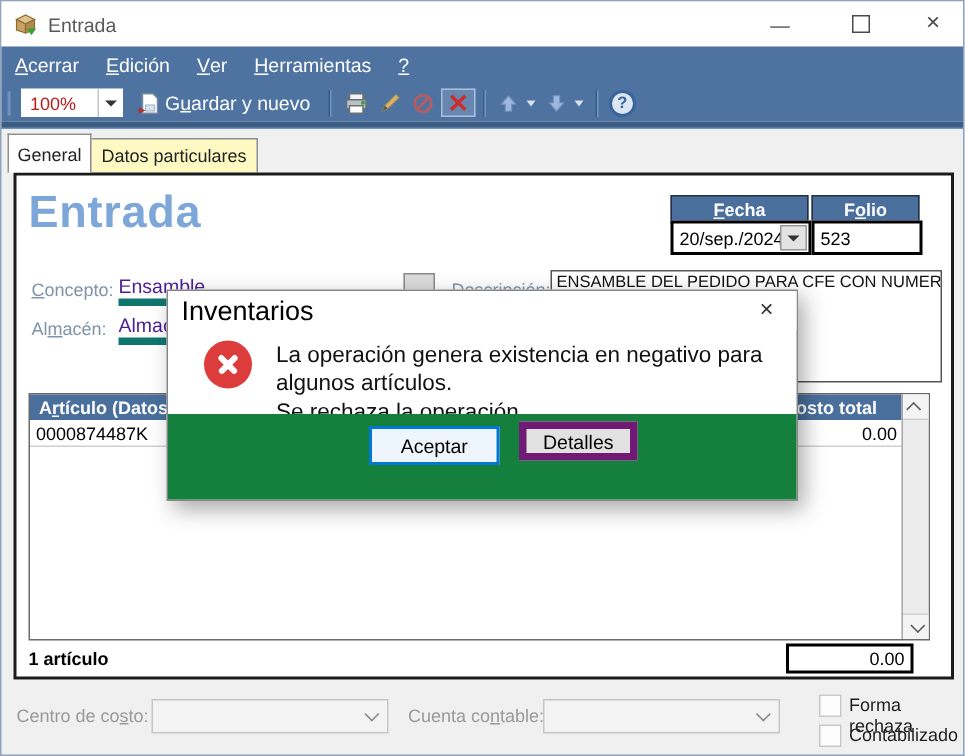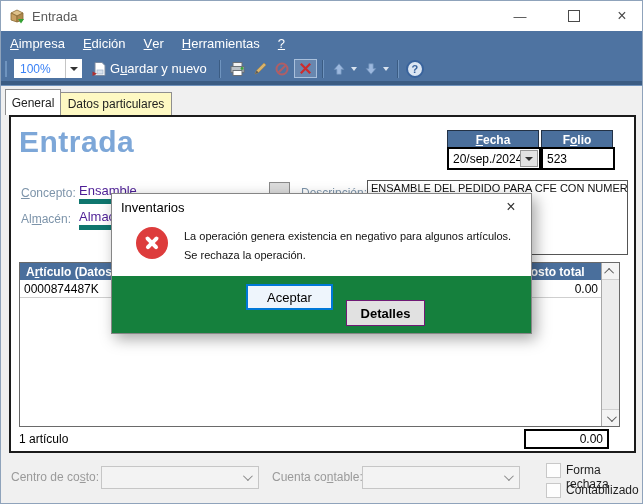--- a/index.html
+++ b/index.html
@@ -16,21 +16,21 @@
   .cap-close{left:600px;font-size:16px;}
   .max-box{width:10px;height:10px;border:1px solid #4a4a4a;}
 
   
   .menubar{position:absolute;left:0;top:30px;right:0;height:25px;background:#4e73a1;display:flex;align-items:center;color:#fff;font-size:13px;}
   .menu-item{padding:0 9px;height:100%;display:flex;align-items:center;white-space:pre;}
   .u{text-decoration:underline;}
   .toolbar{position:absolute;left:0;top:55px;right:0;height:25px;background:#4e73a1;display:flex;align-items:center;color:#fff;font-size:13px;}
   .tstrip{position:absolute;left:0;top:80px;right:0;height:4px;background:#3b5c83;border-bottom:1px solid #7093bd;}
   .grip{width:3px;height:16px;border-left:2px solid #6f94bf;margin:0 4px 0 4px;}
-  .zoom-combo{width:62px;height:19px;background:#fff;color:#3b82f6;display:flex;align-items:center;font-size:12px;padding-left:6px;position:relative;margin-right:6px;}
+  .zoom-combo{width:62px;height:19px;background:#fff;color:#b91c1c;display:flex;align-items:center;font-size:12px;padding-left:6px;position:relative;margin-right:6px;}
   .zoom-combo .dd{position:absolute;right:0;top:0;bottom:0;width:16px;border-left:1px solid #c5c5c5;display:flex;align-items:center;justify-content:center;}
   .tri-down{width:0;height:0;border-left:4px solid transparent;border-right:4px solid transparent;border-top:4px solid #333;}
   .tool-btn{display:flex;align-items:center;padding:2px 3px;}
   .tool-label{margin:0 5px 0 3px;white-space:pre;}
   .sep{width:1px;height:18px;background:#6f94bf;box-shadow:-1px 0 0 #3b5c83;margin:0 5px;}
   .tool-x{border:1px solid #a9c0dc;background:rgba(255,255,255,.15);padding:1px 3px;margin:0 1px;}
   .caret{width:0;height:0;border-left:3.5px solid transparent;border-right:3.5px solid transparent;border-top:4px solid #d9e3ef;margin:0 4px 0 2px;}
   .help-circle{width:14px;height:14px;border-radius:50%;background:#dce6f2;border:2px solid #39639c;color:#39639c;font-weight:bold;font-size:11px;display:flex;align-items:center;justify-content:center;margin-left:2px;}
 
   
@@ -58,43 +58,43 @@
   .gc1{flex:1;padding-left:4px;display:flex;align-items:center;white-space:nowrap;overflow:hidden;}
   .gc2{width:80px;border-left:1px solid #dcdcdc;display:flex;align-items:center;justify-content:flex-end;padding-right:4px;}
   .vsb{position:absolute;right:0;top:0;bottom:0;width:17px;background:#ececec;border-left:1px solid #a8a8a8;}
   .sb-btn{position:absolute;left:0;right:0;height:16px;background:#f4f4f4;display:flex;align-items:center;justify-content:center;}
   .sb-up{top:0;border-bottom:1px solid #cfcfcf;}
   .sb-down{bottom:0;border-top:1px solid #cfcfcf;}
   .chev{width:6px;height:6px;border-left:1.5px solid #5a5a5a;border-top:1.5px solid #5a5a5a;}
   .chev-up{transform:rotate(45deg) translateY(2px);}
   .chev-down{transform:rotate(225deg) translateY(2px);}
 
-  .count-label{position:absolute;left:8px;top:315px;font-size:12px;color:#000;}
+  .count-label{position:absolute;left:8px;top:315px;font-size:12px;color:#000;font-weight:bold;}
   .total-box{position:absolute;left:513px;top:312px;width:77px;height:16px;border:2px solid #000;font-size:12px;display:flex;align-items:center;justify-content:flex-end;padding-right:4px;background:#fff;}
 
   
   .ft-label{position:absolute;font-size:12px;color:#9a9a9a;}
   .ft-select{position:absolute;height:21px;background:#f3f3f3;border:1px solid #c6c6c6;}
   .ft-select .chev{position:absolute;right:8px;top:7px;border-color:#8a8a8a;}
   .cb{position:absolute;width:13px;height:13px;background:#fdfdfd;border:1px solid #c8c8c8;}
   .cb-label{position:absolute;font-size:12px;color:#1f1f1f;}
 
   
   .dialog{position:absolute;left:110px;top:192px;width:419px;height:139px;background:#fff;border:1px solid #868686;box-shadow:4px 5px 14px rgba(0,0,0,.35);z-index:10;}
-  .dlg-title{position:absolute;left:0;top:0;right:0;height:26px;background:#fff;display:flex;align-items:center;padding-left:9px;font-size:13px;color:#000;}
+  .dlg-title{position:absolute;left:0;top:0;right:0;height:26px;background:#fff;display:flex;align-items:center;padding-left:9px;font-size:18px;color:#000;}
   .dlg-close{position:absolute;right:0;top:0;width:40px;height:26px;display:flex;align-items:center;justify-content:center;font-size:16px;color:#333;}
   .err-icon{position:absolute;left:24px;top:33px;width:32px;height:32px;border-radius:50%;background:#dd3c3c;}
   .err-icon span{position:absolute;left:8px;top:14px;width:16px;height:3.5px;background:#fff;border-radius:2px;}
   .x1{transform:rotate(45deg);}
   .x2{transform:rotate(-45deg);}
-  .dlg-text{position:absolute;left:72px;top:33px;font-size:11px;color:#111;line-height:19px;}
+  .dlg-text{position:absolute;left:72px;top:33px;font-size:15px;color:#111;line-height:19px;}
   .dlg-footer{position:absolute;left:0;right:0;bottom:0;height:57px;background:#15803d;}
   .btn{display:flex;align-items:center;justify-content:center;font-size:13px;color:#000;box-sizing:border-box;}
   .btn-accept{position:absolute;left:134px;top:8px;width:87px;height:26px;background:#eef5fc;border:2px solid #0078d7;}
-  .btn-details{position:absolute;left:234px;top:24px;width:79px;height:26px;background:#e1e1e1;border:1px solid #701a75;font-weight:bold;}
+  .btn-details{position:absolute;left:234px;top:5px;width:79px;height:26px;background:#e1e1e1;border:5px solid #701a75;}
 </style>
 </head>
 <body>
 
 <div class="win">
 
   <div class="titlebar">
     <svg class="app-icon" viewBox="0 0 16 16">
       <polygon points="2,5 8,2 14,5 8,8" fill="#dfc18a" stroke="#8a6a34" stroke-width="0.8"></polygon>
       <polygon points="2,5 8,8 8,14 2,12" fill="#c9a063" stroke="#8a6a34" stroke-width="0.8"></polygon>
@@ -107,21 +107,21 @@
       </div>
     <div class="cap-btn cap-max">
         <span class="max-box"></span>
       </div>
     <div class="cap-btn cap-close">
         <span>×</span>
       </div>
   </div>
 
   <div class="menubar">
-    <div class="menu-item"><span class="u">A</span><span>impresa</span></div>
+    <div class="menu-item"><span class="u">A</span><span>cerrar</span></div>
     <div class="menu-item"><span class="u">E</span><span>dición</span></div>
     <div class="menu-item"><span class="u">V</span><span>er</span></div>
     <div class="menu-item"><span class="u">H</span><span>erramientas</span></div>
     <div class="menu-item"><span class="u">?</span><span></span></div>
   </div>
 
   <div class="toolbar">
     <div class="grip"></div>
     <div class="zoom-combo">
       <span>100%</span>

